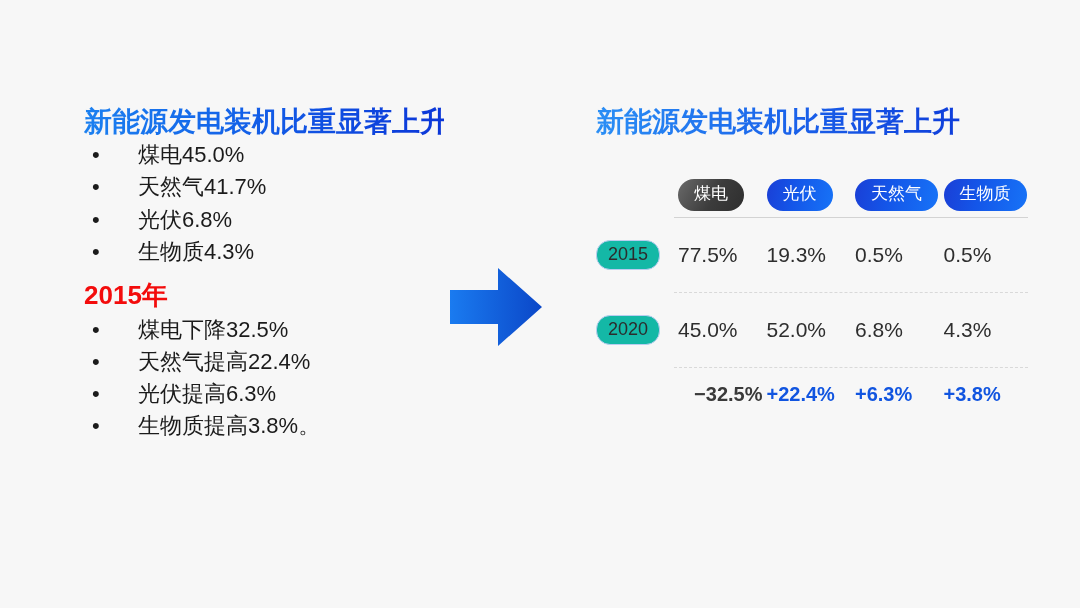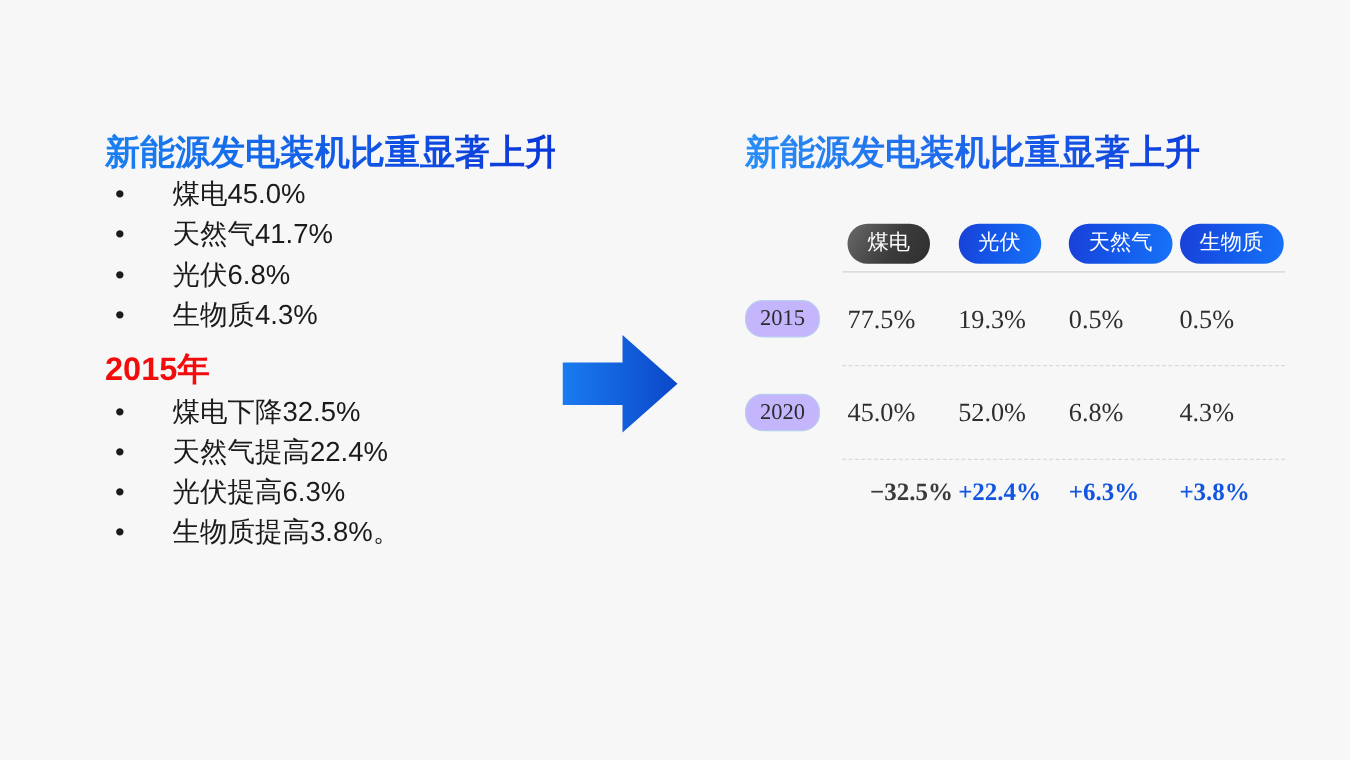--- a/index.html
+++ b/index.html
@@ -96,21 +96,20 @@
     -webkit-background-clip: text;
     background-clip: text;
     color: transparent;
     -webkit-text-fill-color: transparent;
     white-space: nowrap;
   }
 
   .table {
     margin-top: 34px;
     width: 432px;
-    font-family: Liberation Serif, serif;
   }
   .trow {
     display: flex;
     align-items: center;
   }
   .cell-year {
     width: 78px;
     flex: 0 0 78px;
     display: flex;
     align-items: center;
@@ -155,21 +154,21 @@
     margin-left: 78px;
     width: 354px;
   }
 
   .row-data {
     height: 74px;
   }
   .year-pill {
     display: inline-block;
     border: 1.5px solid #b9cdf0;
-    background: #c4b5fd;
+    background: #14b8a6;
     border-radius: 14px;
     padding: 4px 11px 5px 11px;
     font-size: 18px;
     color: #2c2c2c;
     line-height: 1.1;
   }
   .val {
     font-size: 21px;
     color: #2e2e2e;
   }

